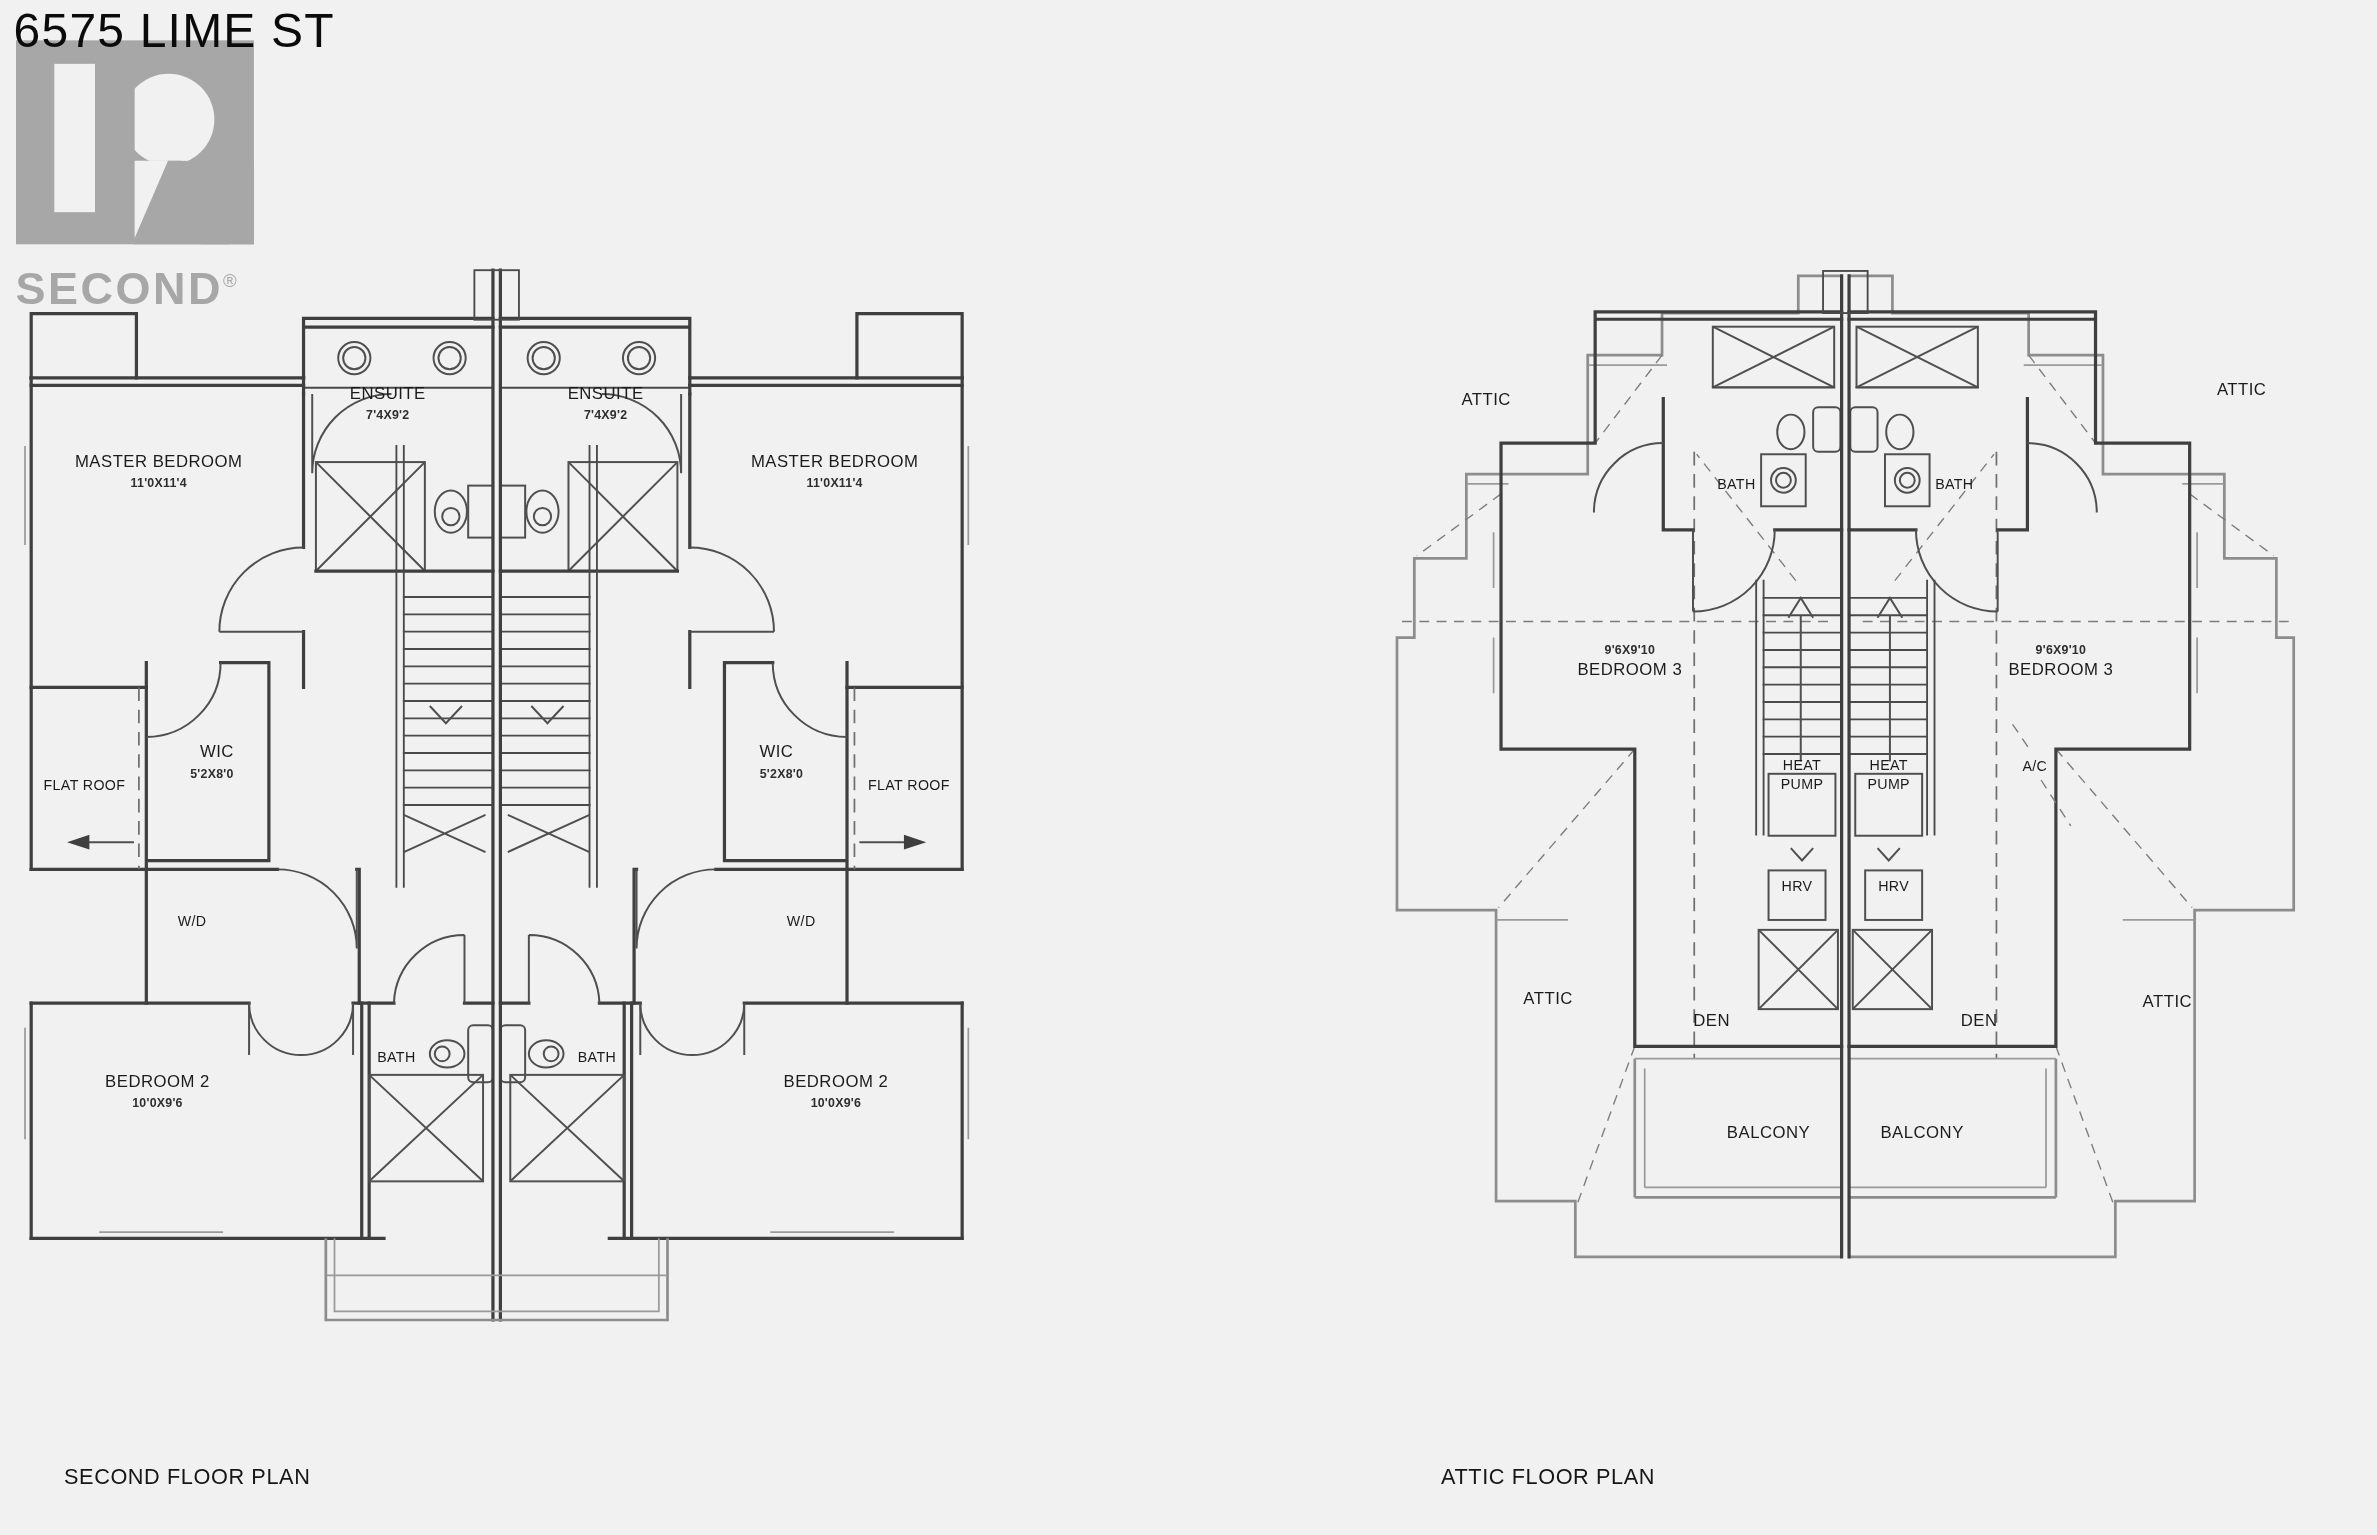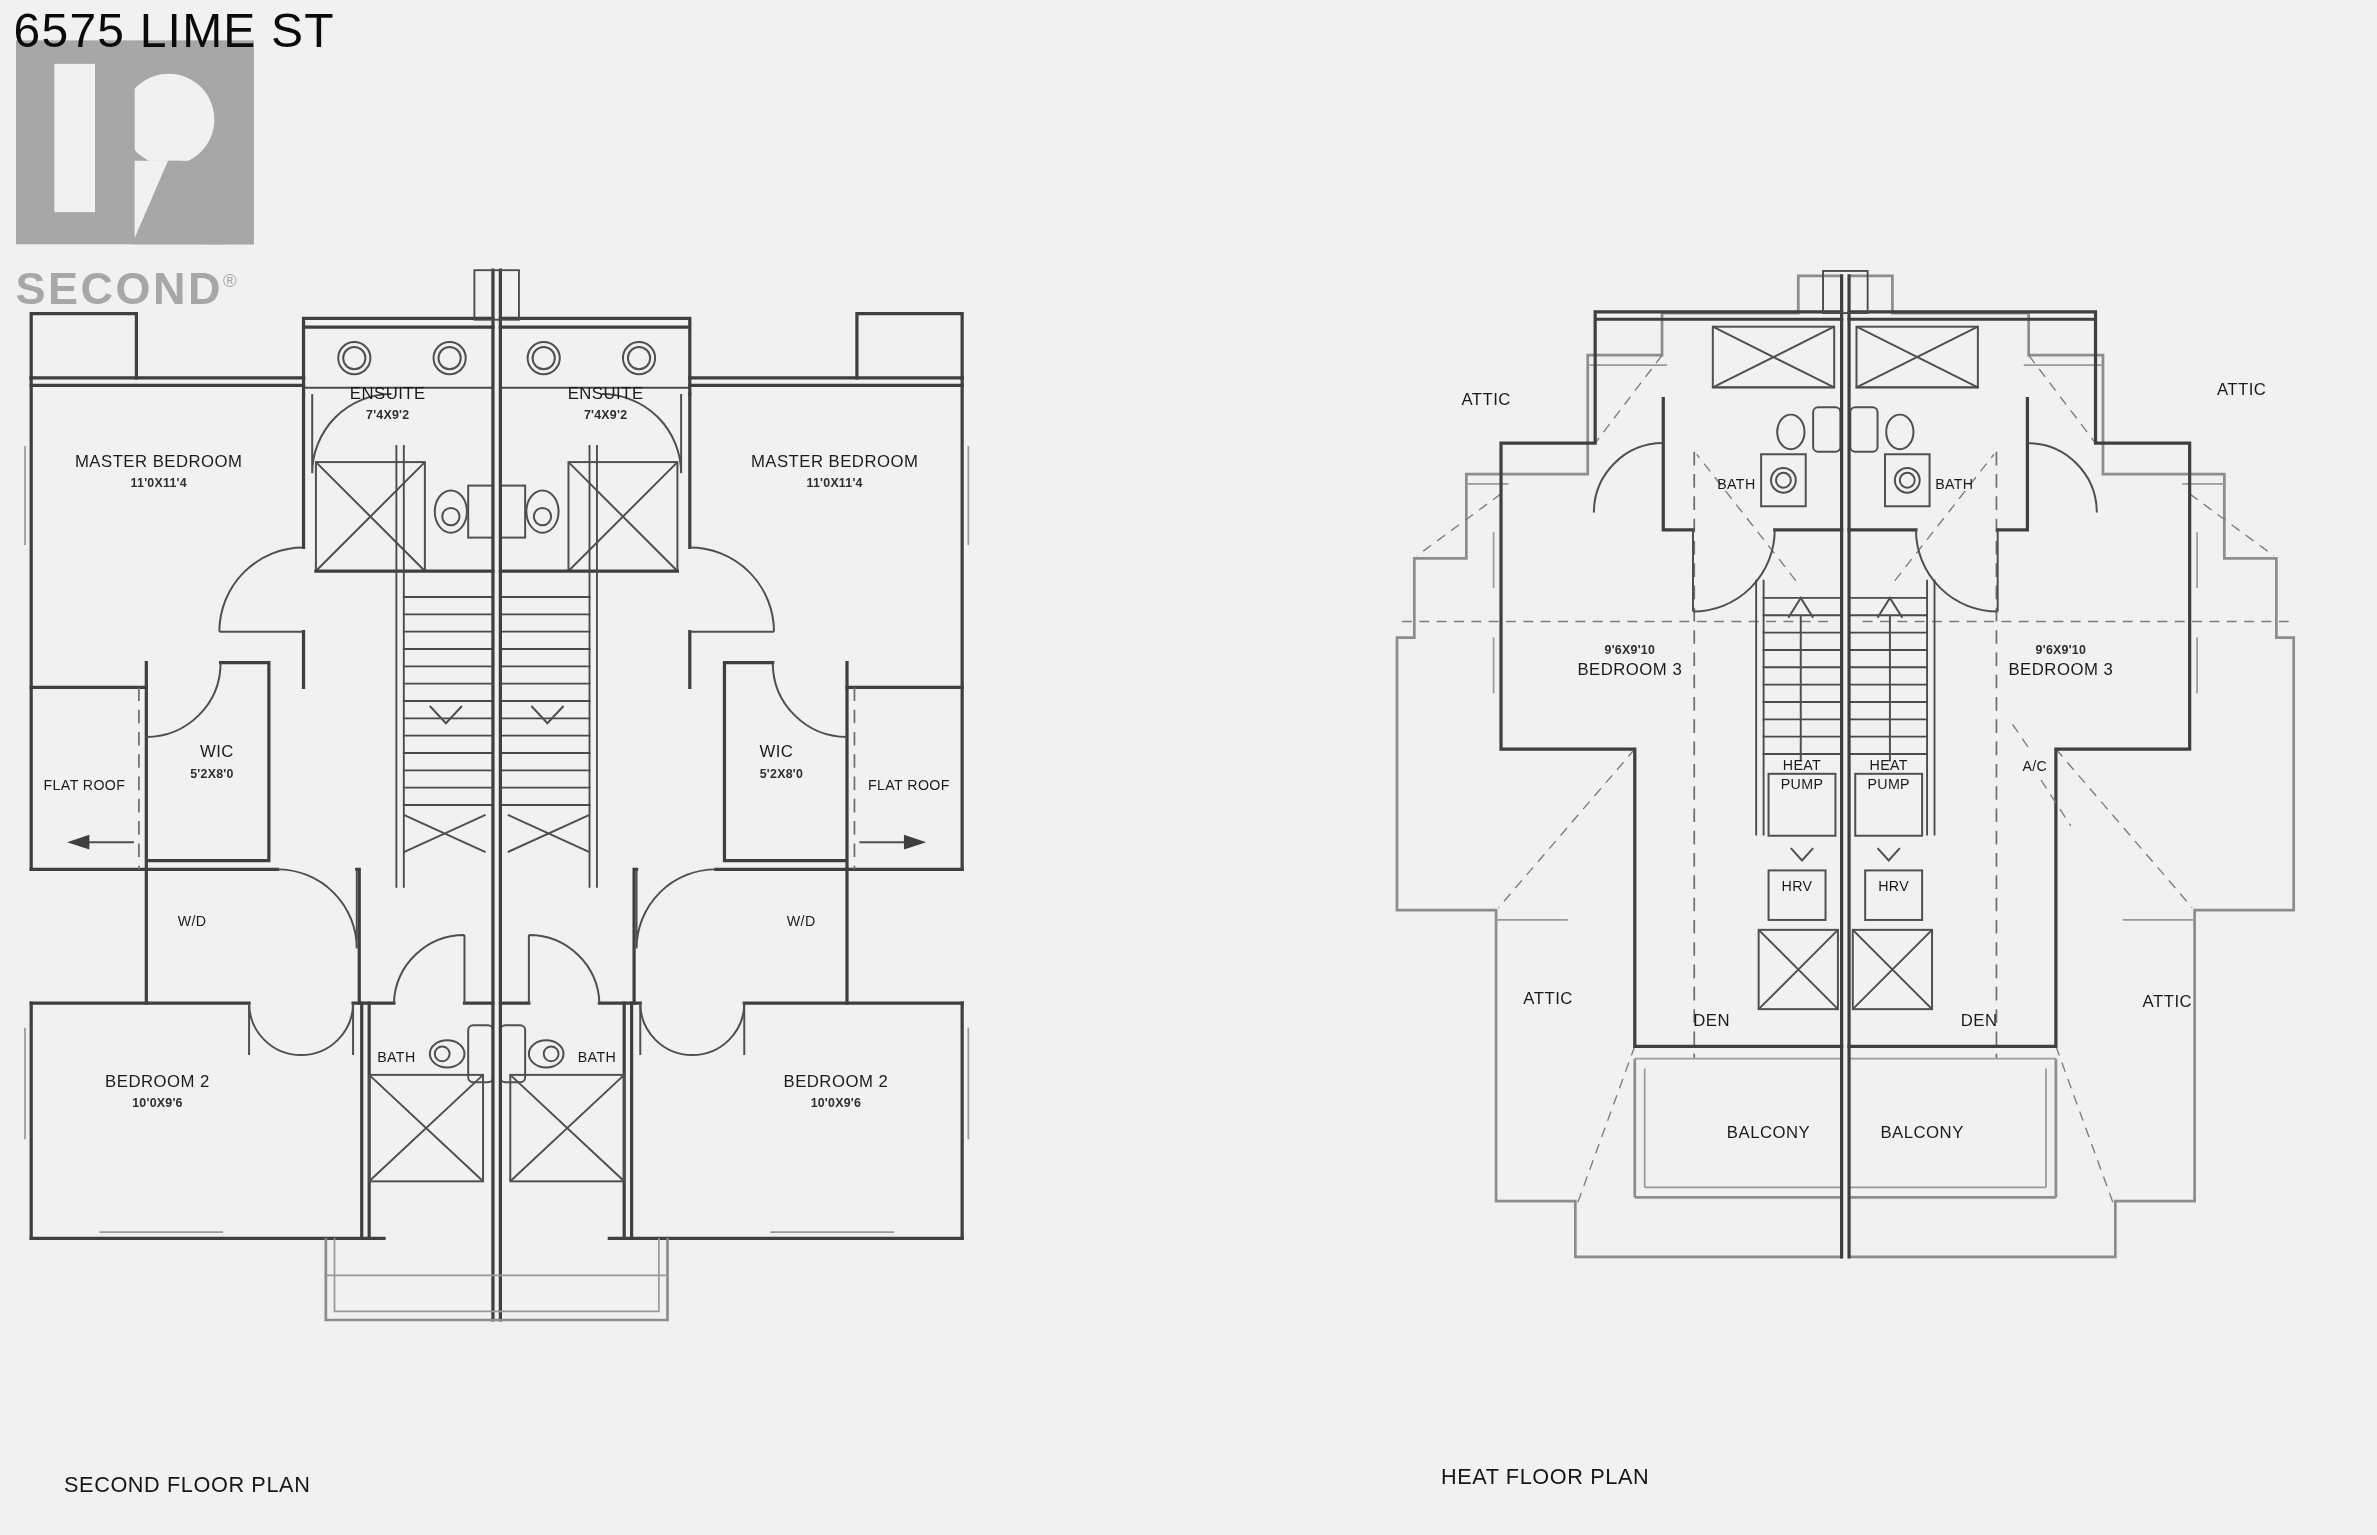--- a/index.html
+++ b/index.html
@@ -17,21 +17,21 @@
   }
   #logo-wrap{left:15.5px;top:34px;z-index:1;}
   #realtor-word{
     left:15.5px;top:263px;z-index:1;color:#a7a7a7;font-weight:700;
     font-size:45px;letter-spacing:2.5px;white-space:nowrap;
   }
   #realtor-word sup{font-size:18.6px;vertical-align:17.3px;font-weight:400;}
   .plan-caption{
     font-size:21.7px;color:#161616;letter-spacing:0.6px;z-index:4;white-space:nowrap;
   }
-  #caption-second{left:64px;top:1464px;margin-top:8px;}
+  #caption-second{left:64px;top:1464px;}
   #caption-third{left:1441px;top:1464px;}
   svg{overflow:visible;}
   
   .wall   {stroke:#3f3f3f;stroke-width:2.6;fill:none;stroke-linecap:square;}
   .wallt  {stroke:#4a4a4a;stroke-width:1.5;fill:none;stroke-linecap:square;}
   .gray   {stroke:#8d8d8d;stroke-width:2.2;fill:none;}
   .grayt  {stroke:#9a9a9a;stroke-width:1.4;fill:none;}
   .fix    {stroke:#4f4f4f;stroke-width:1.6;fill:none;}
   .fixbg  {stroke:#4f4f4f;stroke-width:1.6;fill:#f1f1f1;}
   .dash   {stroke:#6f6f6f;stroke-width:1.4;fill:none;stroke-dasharray:11 7;}
@@ -284,16 +284,16 @@
     <text class="rooms" x="409" y="505">HRV</text>
 
     <text class="room" x="262" y="614">DEN</text>
     <text class="room" x="478" y="614">DEN</text>
 
     <text class="room" x="308" y="704">BALCONY</text>
     <text class="room" x="432" y="704">BALCONY</text>
   </svg>
 
   <div id="caption-second" class="abs plan-caption">SECOND FLOOR PLAN</div>
-  <div id="caption-third" class="abs plan-caption">HEAT FLOOR PLAN</div>
+  <div id="caption-third" class="abs plan-caption">ATTIC FLOOR PLAN</div>
 
 </div>
 
 
 </body></html>

